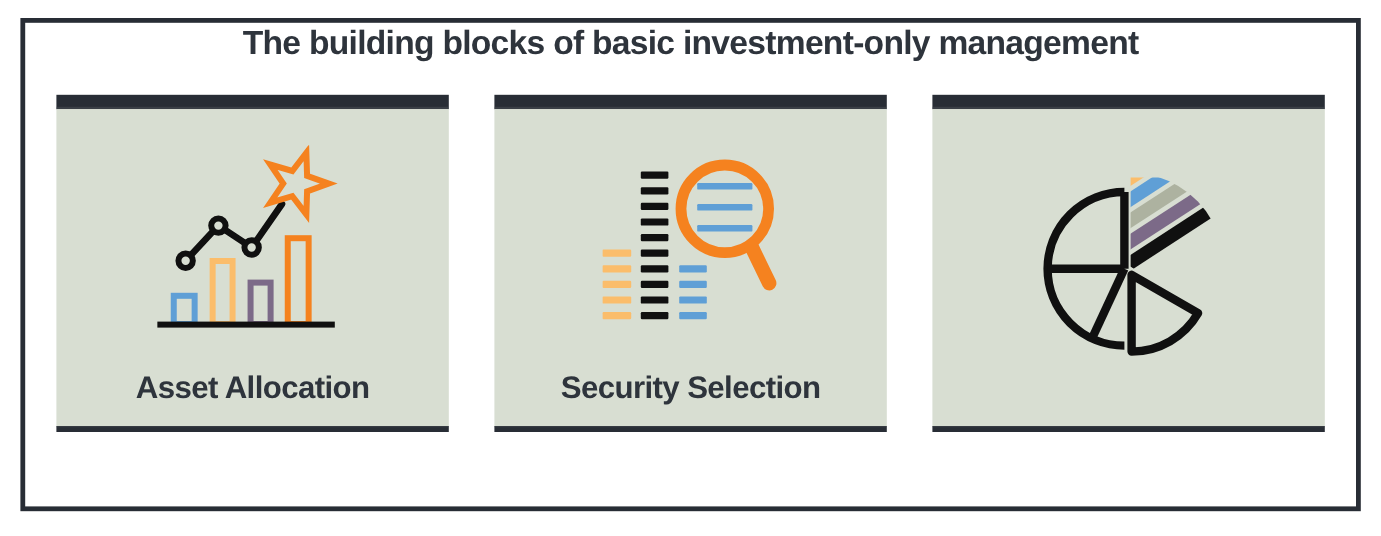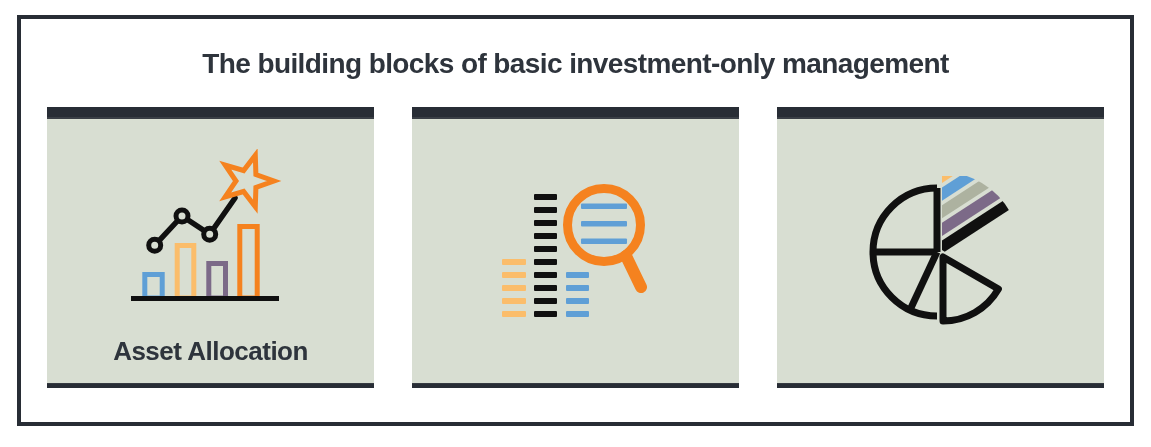--- a/index.html
+++ b/index.html
@@ -1,20 +1,20 @@
 <!DOCTYPE html>
 <html style="--frame-dark: #282d35; --card-bg: #d8ded2; --text-dark: #2e343c; --orange: #f5821f; --light-orange: #fbbd6b; --blue: #5f9fd6; --purple: #7c6a88; --red: #d5472b; --sage-stripe: #adb2a0; --icon-black: #101010;"><head>
 <meta charset="utf-8">
 <style>
   html,body{margin:0;padding:0;background:#ffffff;}
   .page{position:relative;width:1151px;height:447px;background:#ffffff;overflow:hidden;
         font-family:"Liberation Sans","DejaVu Sans",sans-serif;}
   .frame{position:absolute;left:17px;top:15px;width:1109px;height:403px;
          border:4px solid var(--frame-dark,#282d35);background:#ffffff;}
-  .title{margin-top:28px;text-align:center;font-size:28px;line-height:34px;font-weight:bold;
+  .title{text-align:center;font-size:28px;line-height:34px;font-weight:bold;
          letter-spacing:-0.6px;color:var(--text-dark,#2e343c);}
   .cards-row{display:flex;justify-content:center;gap:38px;margin-top:26px;}
   .card{width:327px;height:281px;display:flex;flex-direction:column;}
   .card-topbar{height:10px;background:var(--frame-dark,#282d35);
                border-bottom:2px solid rgba(80,86,92,0.45);}
   .card-bottombar{height:4px;background:var(--frame-dark,#282d35);
                   border-top:1px solid rgba(80,86,92,0.35);}
   .card-body{flex:1;background:var(--card-bg,#d8ded2);display:flex;flex-direction:column;align-items:center;}
   .icon-wrap{flex:1;display:flex;align-items:center;justify-content:center;}
   .card-label{font-size:26px;font-weight:bold;letter-spacing:-0.5px;
@@ -94,20 +94,21 @@
               <g fill="var(--blue,#5f9fd6)">
                 <rect x="79" y="22.5" width="46" height="5.5" rx="1"></rect>
                 <rect x="79" y="40" width="46" height="5.5" rx="1"></rect>
                 <rect x="79" y="57.5" width="46" height="5.5" rx="1"></rect>
               </g>
 
               <circle cx="102" cy="44" r="36.5" fill="none" stroke="var(--orange,#f5821f)" stroke-width="9"></circle>
               <line x1="124" y1="75" x2="139" y2="106" stroke="var(--orange,#f5821f)" stroke-width="12" stroke-linecap="round"></line>
             </svg>
           </div>
+          <div class="card-label">Security Selection</div>
         </div>
         <div class="card-bottombar"></div>
       </div>
 
       <div class="card">
         <div class="card-topbar"></div>
         <div class="card-body">
           <div class="icon-wrap">
             <svg width="152" height="150" viewBox="0 0 152 150">
               <defs>

